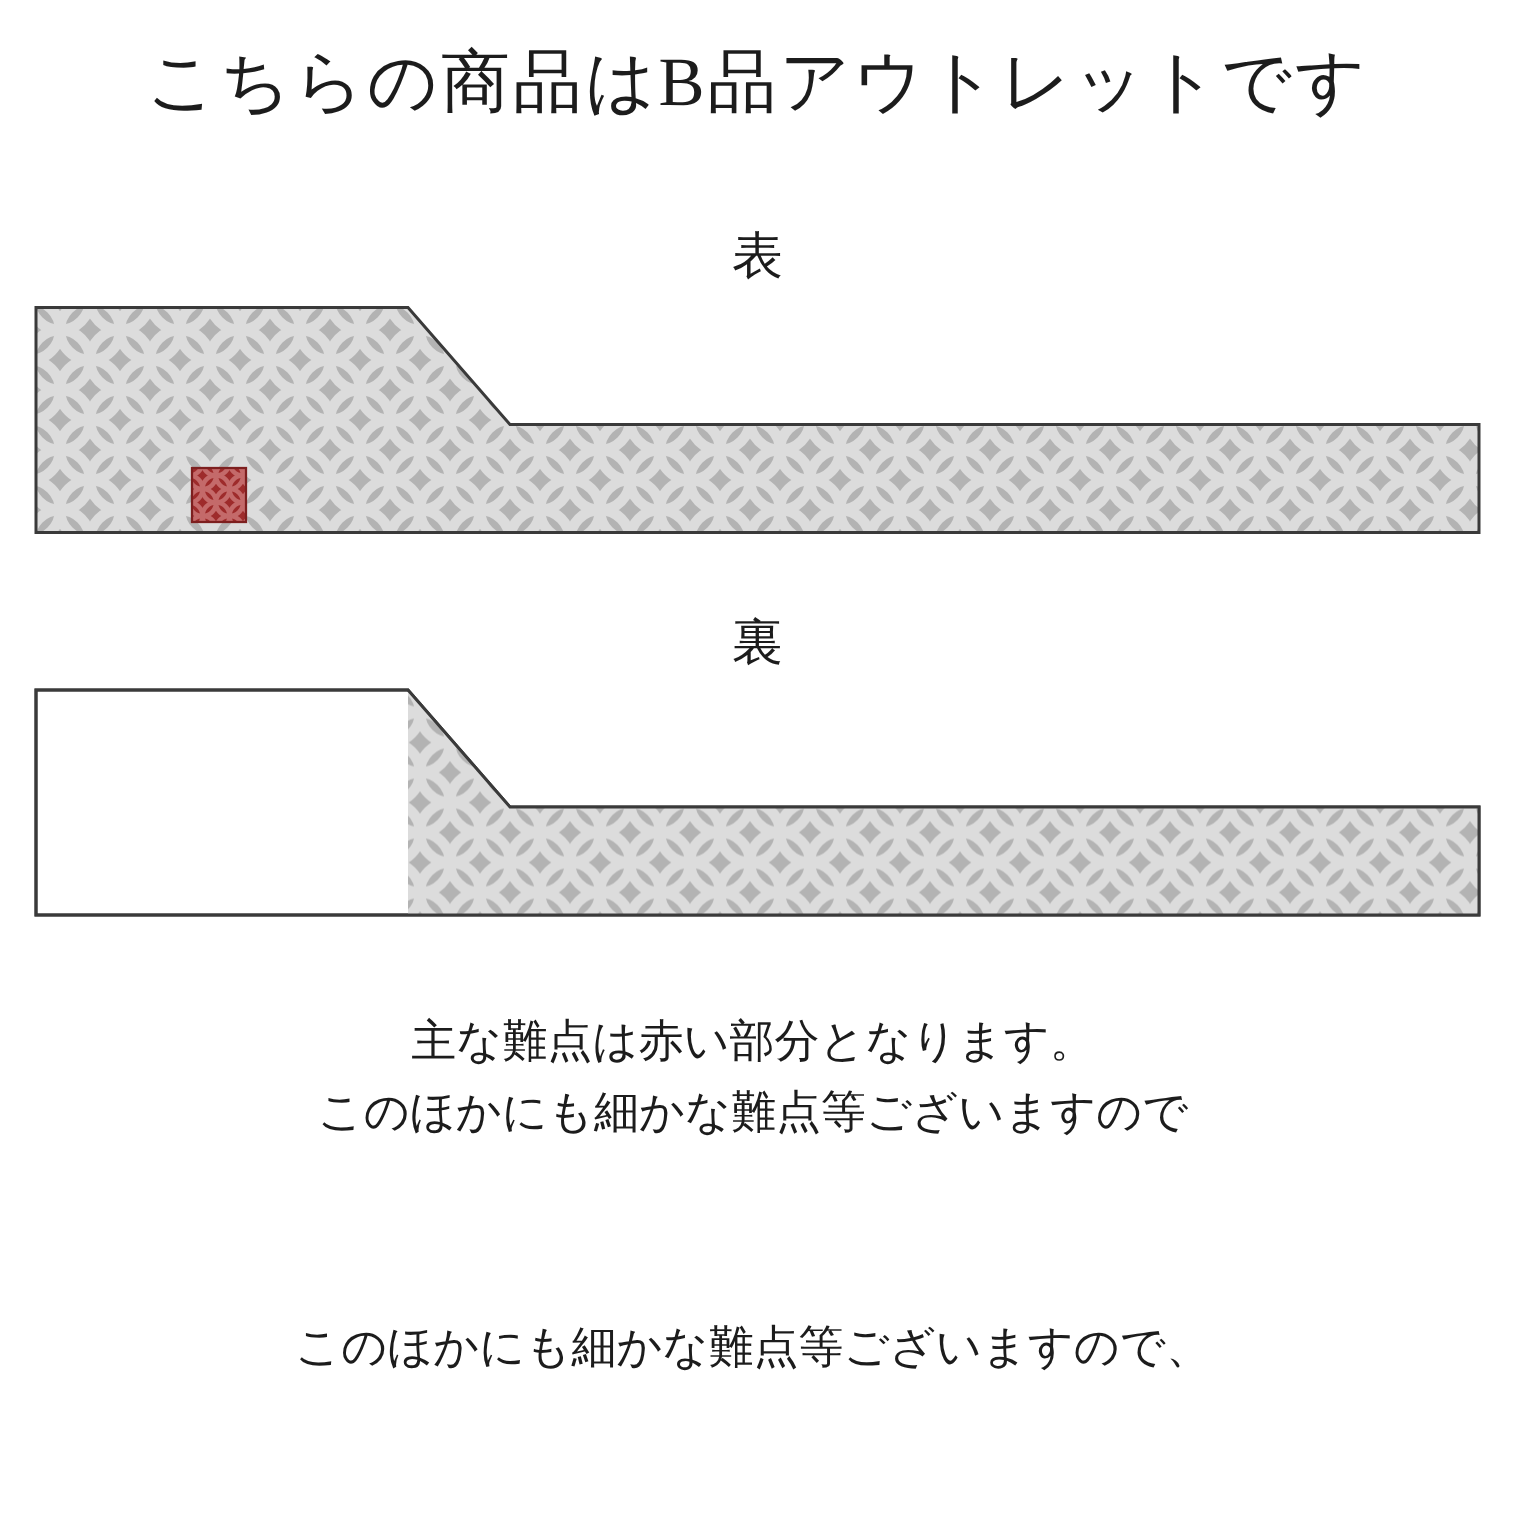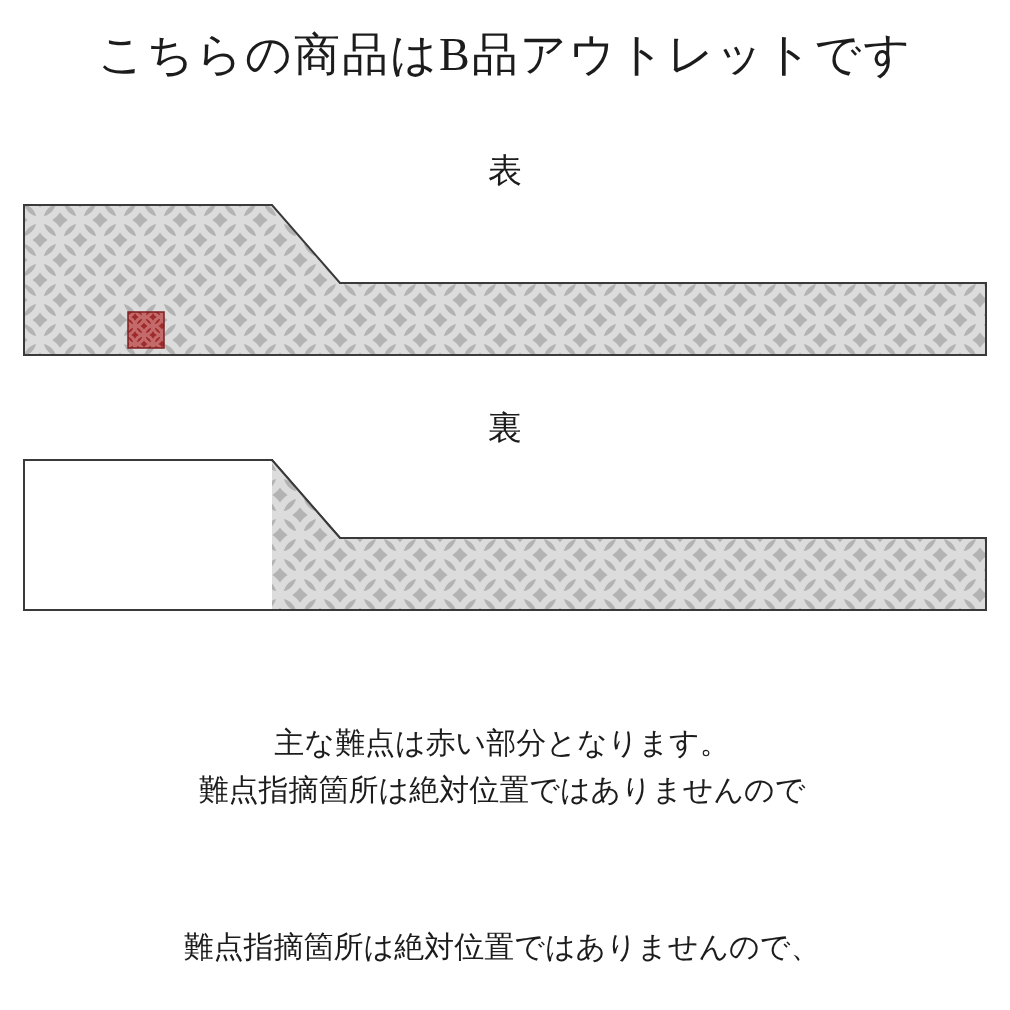--- a/index.html
+++ b/index.html
@@ -49,21 +49,20 @@
 
   .diagram svg { display: block; }
 
   .notes {
     position: absolute;
     left: 0;
     width: 1004px;
     text-align: center;
     font-size: 30px;
     line-height: 1.55;
-    margin-top: 48px;
   }
   #notes-primary { top: 672px; }
   #notes-secondary { top: 876px; }
   .notes div { white-space: nowrap; }
 </style>
 </head>
 <body>
 
 <div class="page">
 
@@ -116,20 +115,20 @@
       <path d="M 24 5 L 272 5 L 340 83 L 986 83 L 986 155 L 24 155 Z" fill="#ffffff" stroke="#3a3a3a" stroke-width="2"></path>
 
       <path d="M 272 5 L 340 83 L 986 83 L 986 155 L 272 155 Z" fill="url(#shippou2)" stroke="none"></path>
 
       <path d="M 24 5 L 272 5 L 340 83 L 986 83 L 986 155 L 24 155 Z" fill="none" stroke="#3a3a3a" stroke-width="2"></path>
     </svg>
   </div>
 
   <div class="notes" id="notes-primary">
     <div>主な難点は赤い部分となります。</div>
-    <div>難点指摘箇所は絶対位置ではありませんので</div>
+    <div>このほかにも細かな難点等ございますので</div>
   </div>
 
   <div class="notes" id="notes-secondary">
-    <div>難点指摘箇所は絶対位置ではありませんので、</div>
+    <div>このほかにも細かな難点等ございますので、</div>
   </div>
 
 </div>
 
 </body></html>

